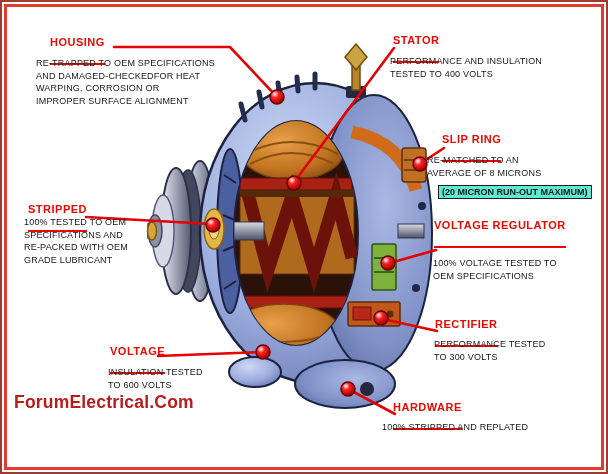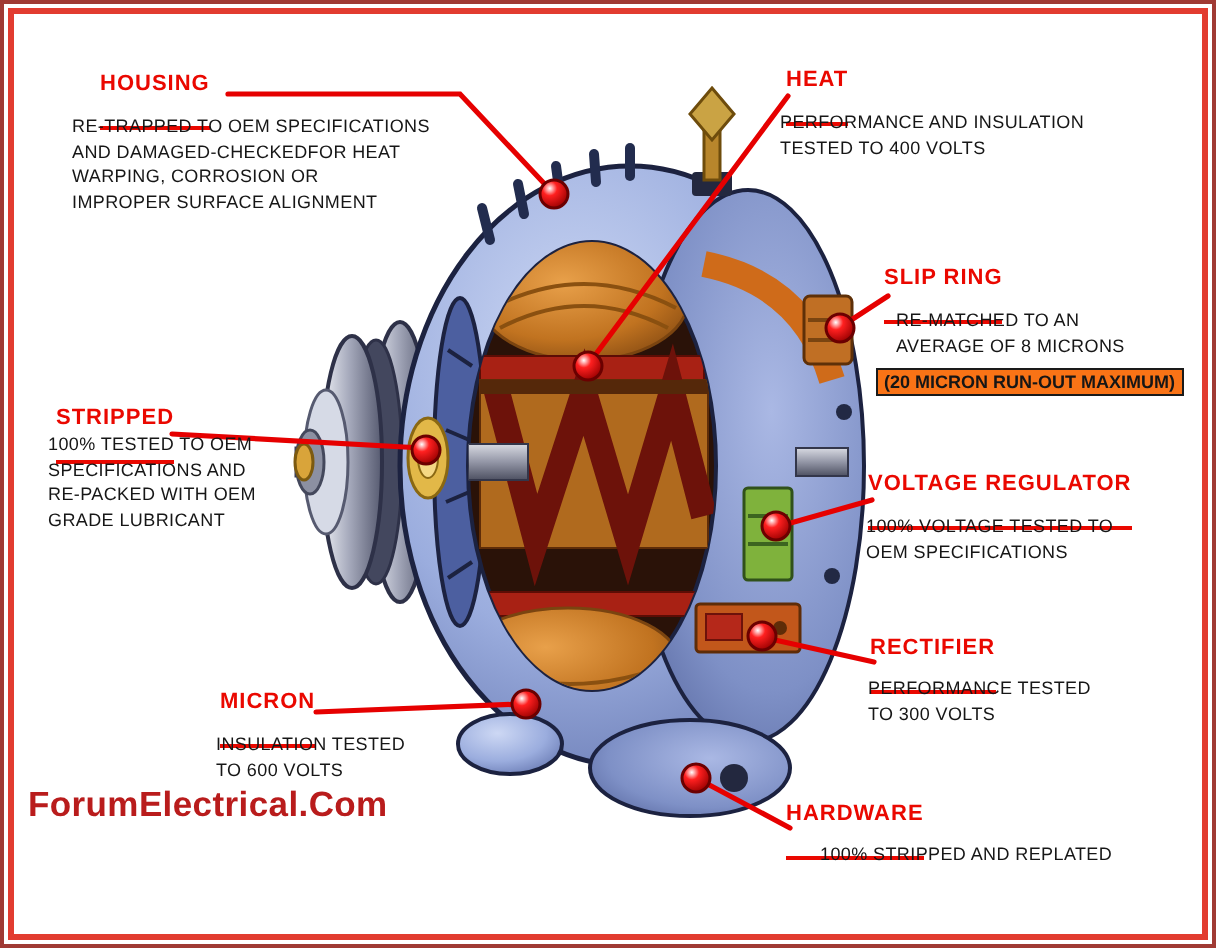--- a/index.html
+++ b/index.html
@@ -17,36 +17,36 @@
     letter-spacing:.5px; white-space:nowrap;
     border-bottom:2.5px solid #ea0800; padding-bottom:15px;
   }
   .co-desc {
     position:absolute; font-size:9px; font-weight:normal; color:#161616;
     letter-spacing:.2px; line-height:12.5px; white-space:pre-line;
   }
   .note-wrap { position:absolute; }
   .note-box {
     display:inline-block; font-size:9px; font-weight:bold; color:#161616;
-    border:1.5px solid #1a1a1a; padding:1px 3px; background:#f97316; white-space:nowrap;
+    border:1.5px solid #1a1a1a; padding:1px 3px; background:#5eead4; white-space:nowrap;
   }
   .watermark {
     position:absolute; left:14px; top:392px; font-size:17.5px; font-weight:bold;
     color:#b91c1c; letter-spacing:.2px;
   }
 
   .t-housing{left:50px;top:36px} .d-housing{left:36px;top:57px}
   .t-rotor{left:393px;top:34px} .d-rotor{left:390px;top:55px}
-  .t-slip-ring{left:442px;top:133px} .d-slip-ring{left:448px;top:154px}
+  .t-slip-ring{left:442px;top:133px} .d-slip-ring{left:427px;top:154px}
   .n-slip-ring{left:438px;top:181px}
   .t-bearing{left:28px;top:203px} .d-bearing{left:24px;top:216px}
-  .t-voltage-regulator{left:434px;top:236px} .d-voltage-regulator{left:433px;top:257px}
+  .t-voltage-regulator{left:434px;top:219px} .d-voltage-regulator{left:433px;top:257px}
   .t-rectifier{left:435px;top:318px} .d-rectifier{left:434px;top:338px}
   .t-stator{left:110px;top:345px} .d-stator{left:108px;top:366px}
-  .t-hardware{left:393px;top:401px} .d-hardware{left:410px;top:421px}
+  .t-hardware{left:393px;top:401px} .d-hardware{left:382px;top:421px}
 </style>
 </head>
 <body>
 
 <svg class="stage" width="608" height="474" viewBox="0 0 608 474">
   <defs>
     <radialGradient id="gHouse" cx="38%" cy="32%" r="85%">
       <stop offset="0%" stop-color="#cdd8f4"></stop>
         <stop offset="55%" stop-color="#9badde"></stop>
         <stop offset="100%" stop-color="#5c6da8"></stop>
@@ -190,21 +190,21 @@
     <circle cx="348" cy="389" r="7" fill="url(#gDot)"></circle>
   </g>
 </svg>
 
 <div class="co-title t-housing">HOUSING</div>
 <div class="co-desc d-housing">RE-TRAPPED TO OEM SPECIFICATIONS
 AND DAMAGED-CHECKEDFOR HEAT
 WARPING, CORROSION OR
 IMPROPER SURFACE ALIGNMENT</div>
 
-<div class="co-title t-rotor">HEAT</div>
+<div class="co-title t-rotor">STATOR</div>
 <div class="co-desc d-rotor">PERFORMANCE AND INSULATION
 TESTED TO 400 VOLTS</div>
 
 <div class="co-title t-slip-ring">SLIP RING</div>
 <div class="co-desc d-slip-ring">RE-MATCHED TO AN
 AVERAGE OF 8 MICRONS</div>
 <div class="note-wrap n-slip-ring">
   <span class="note-box">(20 MICRON RUN-OUT MAXIMUM)</span>
 </div>
 
@@ -215,21 +215,21 @@
 GRADE LUBRICANT</div>
 
 <div class="co-title t-voltage-regulator">VOLTAGE REGULATOR</div>
 <div class="co-desc d-voltage-regulator">100% VOLTAGE TESTED TO
 OEM SPECIFICATIONS</div>
 
 <div class="co-title t-rectifier">RECTIFIER</div>
 <div class="co-desc d-rectifier">PERFORMANCE TESTED
 TO 300 VOLTS</div>
 
-<div class="co-title t-stator">MICRON</div>
+<div class="co-title t-stator">VOLTAGE</div>
 <div class="co-desc d-stator">INSULATION TESTED
 TO 600 VOLTS</div>
 
 <div class="co-title t-hardware">HARDWARE</div>
 <div class="co-desc d-hardware">100% STRIPPED AND REPLATED</div>
 
 <div class="watermark">ForumElectrical.Com</div>
 
 <div class="edge"></div>
 <div class="frame"></div>

